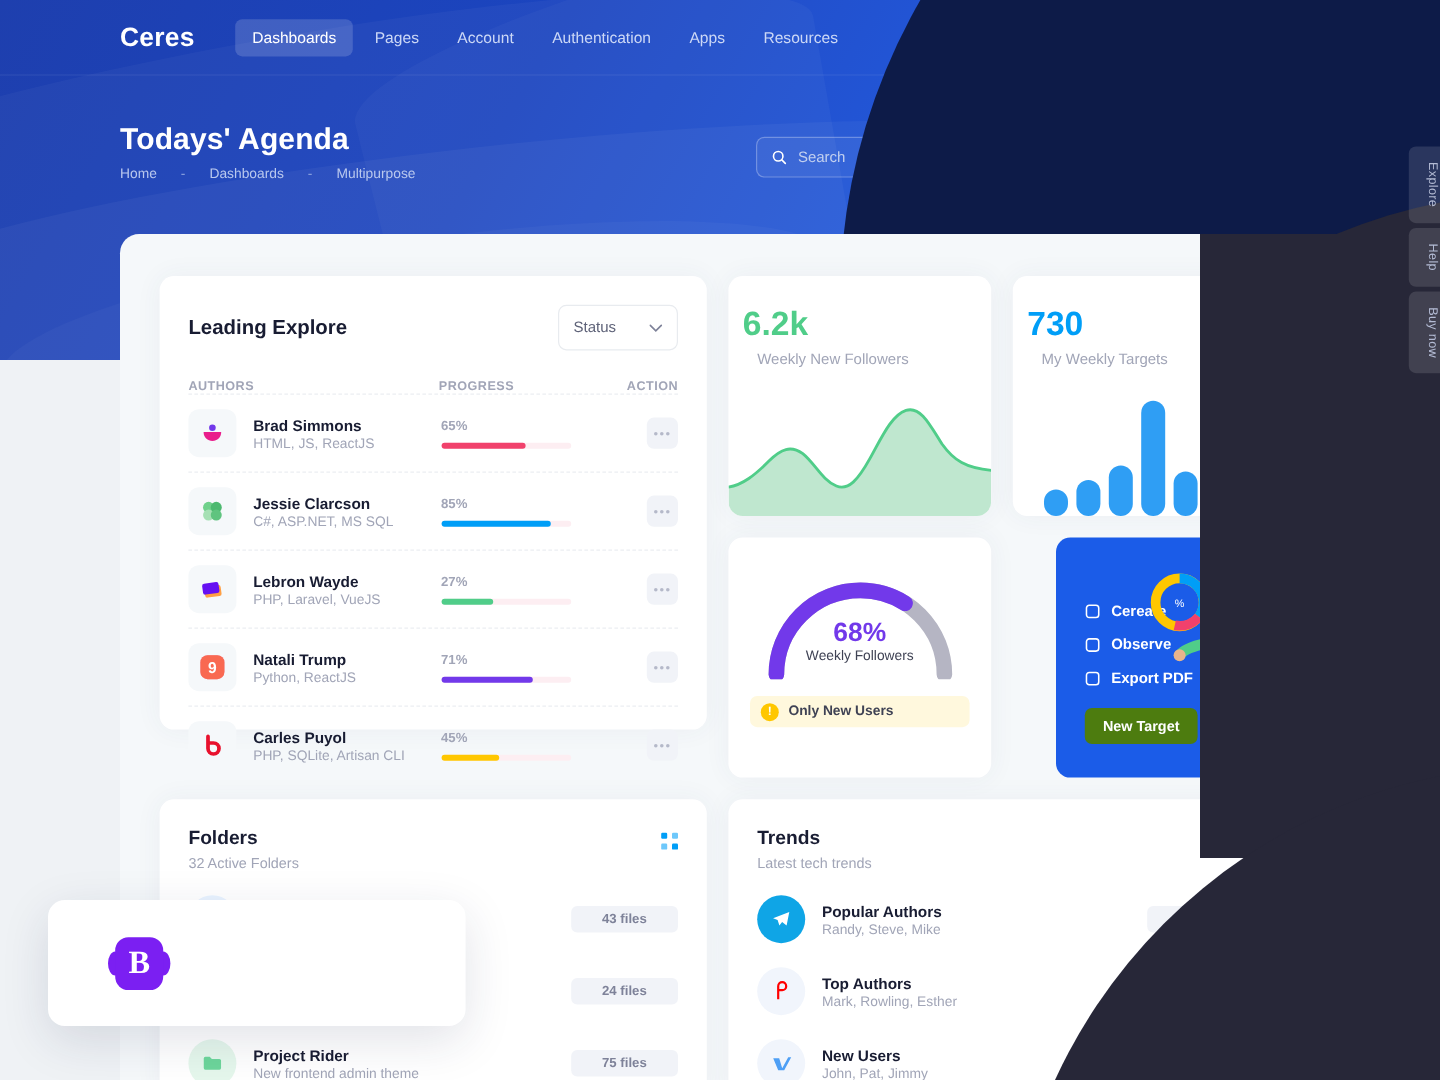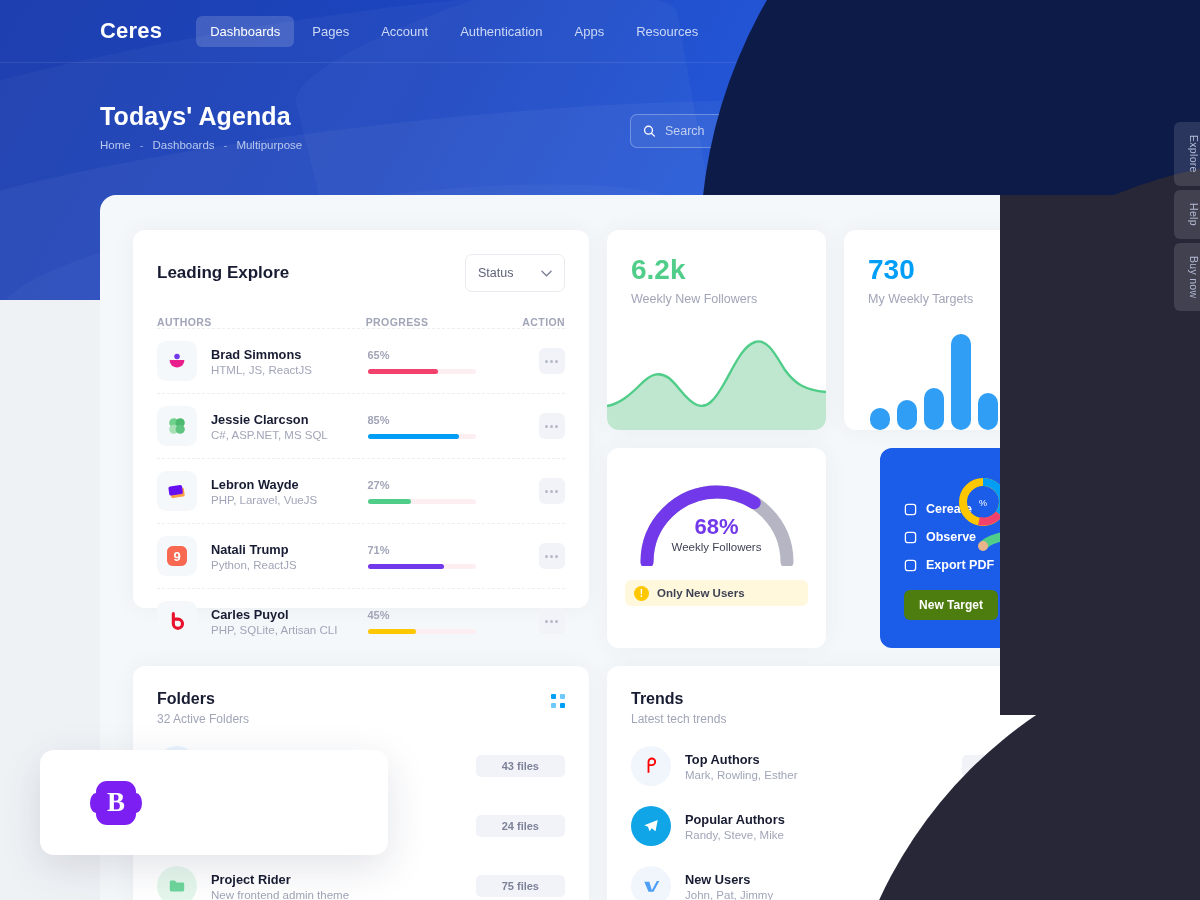--- a/index.html
+++ b/index.html
@@ -44,21 +44,21 @@
     position:relative; border:2px solid rgba(255,255,255,.85);
   }
   .avatar .hair { position:absolute; left:5px; top:2px; width:22px; height:12px; background:#4a3b2c; border-radius:11px 11px 4px 4px; }
   .avatar .face { position:absolute; left:8px; top:8px; width:16px; height:15px; background:#d8ac8c; border-radius:7px; }
   .avatar .glass { position:absolute; left:7px; top:12px; width:18px; height:4px; border-top:2px solid #2b2b2b; }
   .avatar .body { position:absolute; left:2px; bottom:0; width:28px; height:11px; background:#e8e6e3; border-radius:9px 9px 0 0; }
 
   
   .page-head { position:absolute; left:100px; top:102px; }
   .page-title { color:#fff; font-size:25px; font-weight:bold; letter-spacing:.1px; }
-  .crumbs { margin-top:8px; display:flex; align-items:center; gap:9px; font-size:11.5px; color:#b9c8ee; }
+  .crumbs { margin-top:8px; display:flex; align-items:center; gap:20px; font-size:11.5px; color:#b9c8ee; }
   .crumb-sep { color:#8fa6e0; }
 
   .head-tools { position:absolute; right:100px; top:114px; display:flex; align-items:center; gap:16px; }
   .searchbox {
     width:240px; height:34px; border:1px solid rgba(255,255,255,.28); border-radius:7px;
     display:flex; align-items:center; padding:0 12px; gap:9px; background: rgba(255,255,255,.05);
   }
   .searchbox input {
     background:transparent; border:none; outline:none; color:#fff; font-size:12.5px;
     font-family:"Liberation Sans", sans-serif; width:100%;
@@ -122,21 +122,21 @@
   .pact { width:52px; display:flex; justify-content:flex-end; }
   .dots-btn {
     width:26px; height:26px; border-radius:6px; background:#f1f3f8; display:flex;
     align-items:center; justify-content:center; gap:2px; cursor:pointer;
   }
   .dots-btn i { width:3px; height:3px; border-radius:50%; background:#b5b9c9; display:block; }
 
   
   .stat-row { display:flex; gap:18px; }
   .stat-card { width:219px; height:200px; position:relative; overflow:hidden; }
-  .stat-num { font-size:28px; font-weight:bold; padding:24px 0 0 24px; }
+  .stat-num { font-size:28px; font-weight:bold; padding:24px 0 0 12px; }
   .stat-lbl { font-size:12.5px; color:#a1a5b7; padding:6px 0 0 24px; }
   .area-wrap { position:absolute; left:0; bottom:0; width:219px; height:110px; }
 
   
   .gauge-card { width:219px; height:200px; padding:28px 18px; display:flex; flex-direction:column; align-items:center; }
   .gauge { position:relative; width:168px; height:90px; }
   .gauge-txt { position:absolute; left:0; top:38px; width:168px; text-align:center; }
   .gauge-pct { font-size:22px; font-weight:bold; color:#7239ea; }
   .gauge-sub { font-size:11.5px; color:#3f4254; font-weight:500; margin-top:1px; }
   .alert-bar {
@@ -619,43 +619,43 @@
         <div class="blk-title">Trends</div>
         <div class="blk-sub">Latest tech trends</div>
         <div class="blk-menu">
             <i></i>
             <i></i>
             <i></i>
             <i></i>
           </div>
 
         <div class="lrow">
+          <div class="lico" style="background:#0fa5e6">
+            <svg width="18" height="18" viewBox="0 0 24 24" fill="#fff">
+                <path d="M21 4L3 11l5 2 2 6 3-4 5 4z"></path>
+              </svg>
+          </div>
+          <div>
+            <div class="lname">Popular Authors</div>
+            <div class="lsub">Randy, Steve, Mike</div>
+          </div>
+          <div class="lbadge">+280$</div>
+        </div>
+
+        <div class="lrow">
           <div class="lico">
             <svg width="20" height="20" viewBox="0 0 24 24" fill="none" stroke="#ff0000" stroke-width="2.2">
               <path d="M9 20V7a4 4 0 0 1 8 0 4 4 0 0 1-4 4H9"></path>
             </svg>
           </div>
           <div>
             <div class="lname">Top Authors</div>
             <div class="lsub">Mark, Rowling, Esther</div>
           </div>
           <div class="lbadge">+82$</div>
-        </div>
-
-        <div class="lrow">
-          <div class="lico" style="background:#0fa5e6">
-            <svg width="18" height="18" viewBox="0 0 24 24" fill="#fff">
-                <path d="M21 4L3 11l5 2 2 6 3-4 5 4z"></path>
-              </svg>
-          </div>
-          <div>
-            <div class="lname">Popular Authors</div>
-            <div class="lsub">Randy, Steve, Mike</div>
-          </div>
-          <div class="lbadge">+280$</div>
         </div>
 
         <div class="lrow">
           <div class="lico">
             <svg width="20" height="20" viewBox="0 0 24 24" fill="#4e9ff5">
                 <path d="M4 7h6l3 10L19 6h3l-7 13h-6z"></path>
               </svg>
           </div>
           <div>
             <div class="lname">New Users</div>

